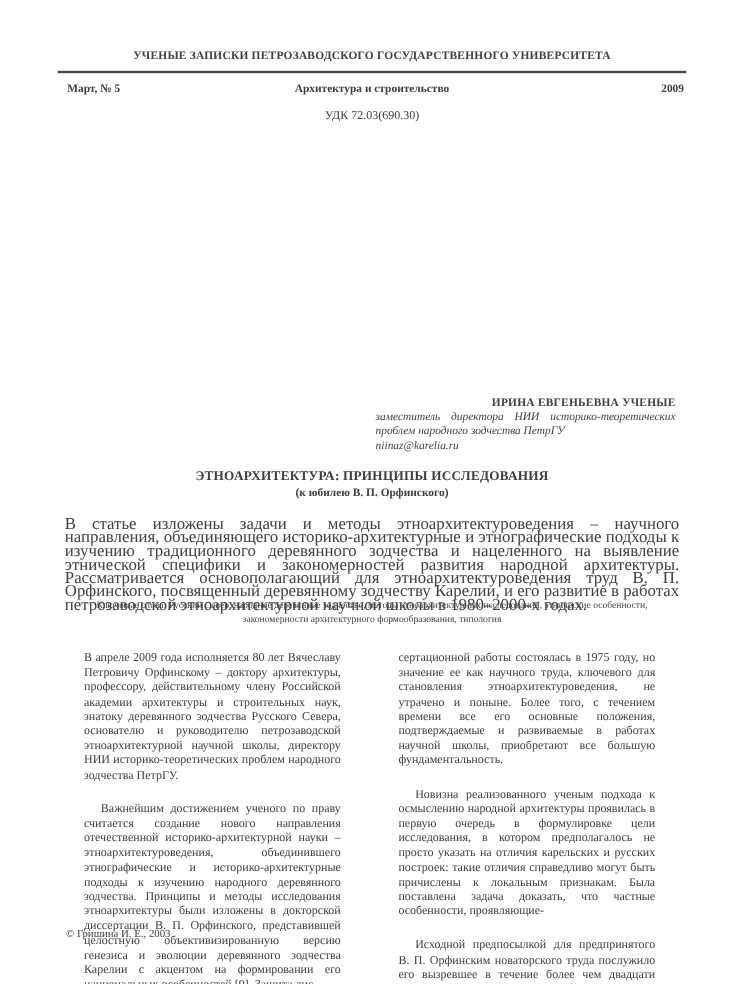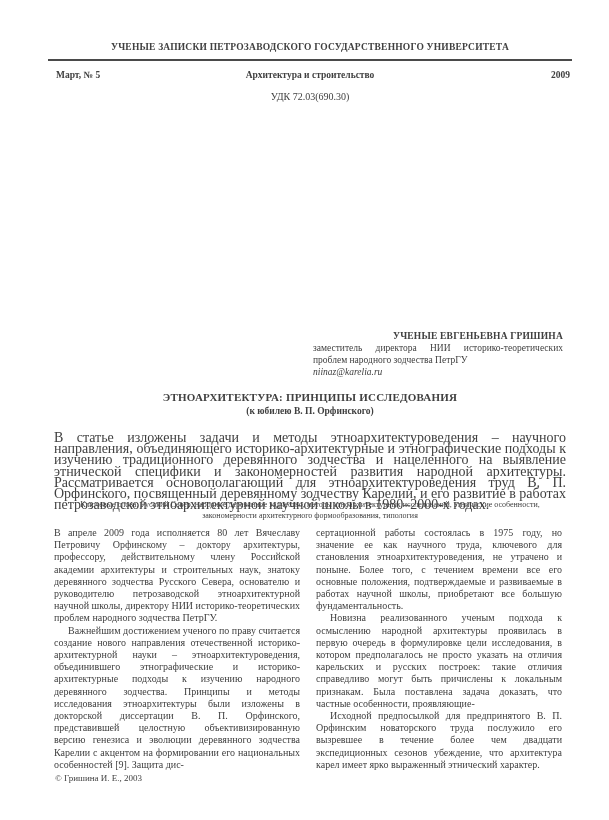--- a/index.html
+++ b/index.html
@@ -61,20 +61,21 @@
     font-size: 9.5px;
     line-height: 12px;
   }
   .author-name {
     text-align: right;
     font-weight: bold;
     letter-spacing: 0.2px;
   }
   .author-affiliation {
     text-align: justify;
+    font-style: italic;
   }
   .author-email {
     font-style: italic;
   }
   .article-title {
     position: absolute;
     top: 391px;
     left: 48px;
     width: 524px;
     text-align: center;
@@ -116,21 +117,21 @@
     width: 508px;
     display: flex;
     gap: 16px;
   }
   .col {
     flex: 1 1 0;
     font-size: 10px;
     line-height: 12.2px;
     text-align: justify;
   }
-  .col p { margin: 0; }
+  .col p { margin: 16px; }
   .col p.indented { text-indent: 14px; }
   .copyright {
     position: absolute;
     top: 773px;
     left: 55px;
     font-size: 9px;
   }
 </style>
 </head>
 <body>
@@ -143,21 +144,21 @@
 
   <div class="issue-row">
     <span class="issue">Март, № 5</span>
     <span class="section">Архитектура и строительство</span>
     <span class="year">2009</span>
   </div>
 
   <div class="udc">УДК 72.03(690.30)</div>
 
   <div class="author-block">
-    <div class="author-name">УЧЕНЫЕ ЕВГЕНЬЕВНА ГРИШИНА</div>
+    <div class="author-name">ИРИНА ЕВГЕНЬЕВНА УЧЕНЫЕ</div>
     <div class="author-affiliation">заместитель директора НИИ историко-теоретических проблем народного зодчества ПетрГУ</div>
     <div class="author-email">niinaz@karelia.ru</div>
   </div>
 
   <div class="article-title">ЭТНОАРХИТЕКТУРА: ПРИНЦИПЫ ИССЛЕДОВАНИЯ</div>
 
   <div class="article-subtitle">(к юбилею В. П. Орфинского)</div>
 
   <div class="abstract">В статье изложены задачи и методы этноархитектуроведения – научного направления, объединяющего историко-архитектурные и этнографические подходы к изучению традиционного деревянного зодчества и нацеленного на выявление этнической специфики и закономерностей развития народной архитектуры. Рассматривается основополагающий для этноархитектуроведения труд В. П. Орфинского, посвященный деревянному зодчеству Карелии, и его развитие в работах петрозаводской этноархитектурной научной школы в 1980–2000-х годах.</div>
 

